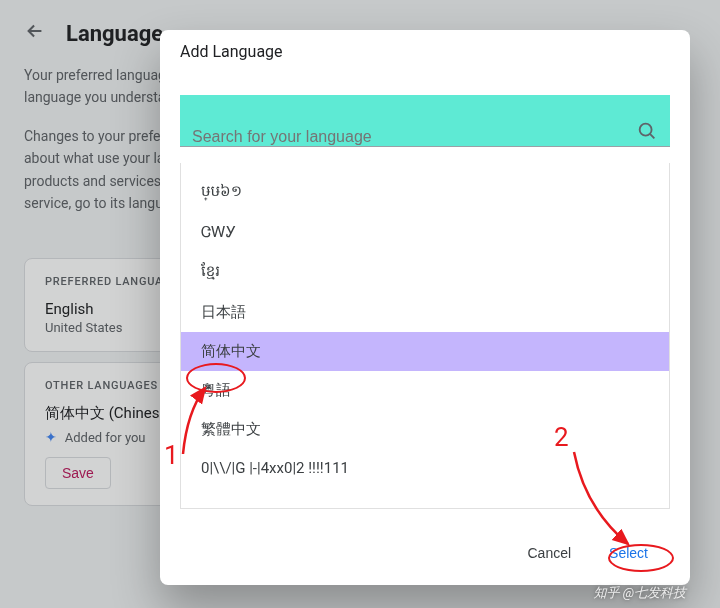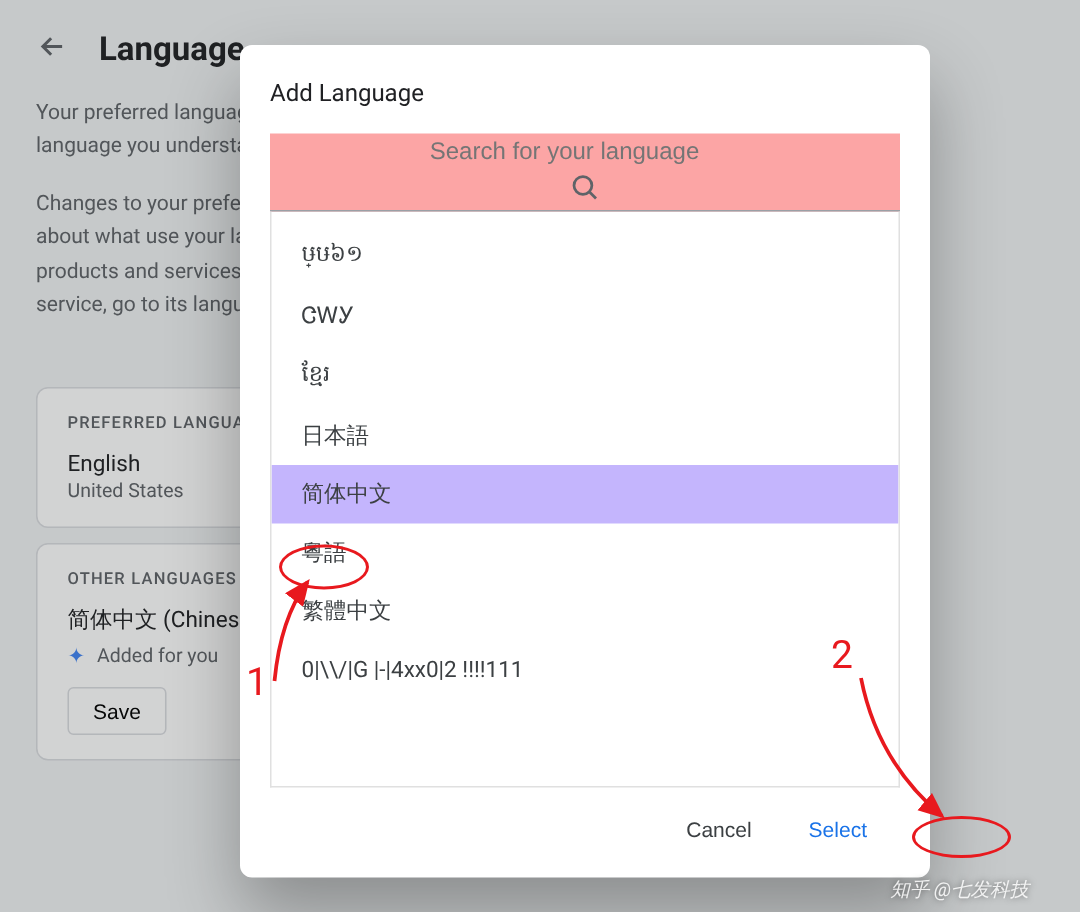--- a/index.html
+++ b/index.html
@@ -49,60 +49,60 @@
       margin-bottom: 12px;
     }
     .lang-name { font-size: 15px; color: #202124; }
     .lang-sub { font-size: 13px; color: #5f6368; margin-top: 2px; }
     .added-row { display: flex; align-items: center; gap: 8px; margin-top: 6px; font-size: 13px; color: #5f6368; }
     .sparkle { color: #4285f4; font-size: 14px; }
     .save-btn {
       margin-top: 12px;
       border: 1px solid #dadce0;
       background: #fff;
-      color: #000000;
+      color: #be185d;
       padding: 7px 16px;
       border-radius: 4px;
       font-size: 14px;
       font-weight: 500;
       cursor: pointer;
     }
 
     
     .modal-backdrop {
       position: absolute;
       top: 0; left: 0; right: 0; bottom: 0;
       background: rgba(32,33,36,0.2);
     }
     .modal {
       position: absolute;
       top: 30px;
       left: 160px;
-      width: 460px;
+      width: 530px;
       height: 555px;
       background: #fff;
       border-radius: 8px;
       box-shadow: 0 24px 48px rgba(0,0,0,0.3);
       display: flex;
       flex-direction: column;
-      padding: 22px 20px 8px 20px;
+      padding: 12px 20px 8px 20px;
+      gap: 16px;
     }
     .modal-title {
       font-size: 16px;
       color: #202124;
       margin-bottom: 18px;
     }
     .search-box {
       display: flex;
-      align-items: center;
-      background: #fca5a5;
+      align-items: flex-end;
+      background: #5eead4;
       border-bottom: 1px solid #9aa0a6;
       padding: 0 12px;
       height: 52px;
-      flex-direction: column;
     }
     .search-input {
       flex: 1;
       border: none;
       background: transparent;
       font-size: 16px;
       color: #5f6368;
       outline: none;
     }
     .search-icon { color: #5f6368; }

